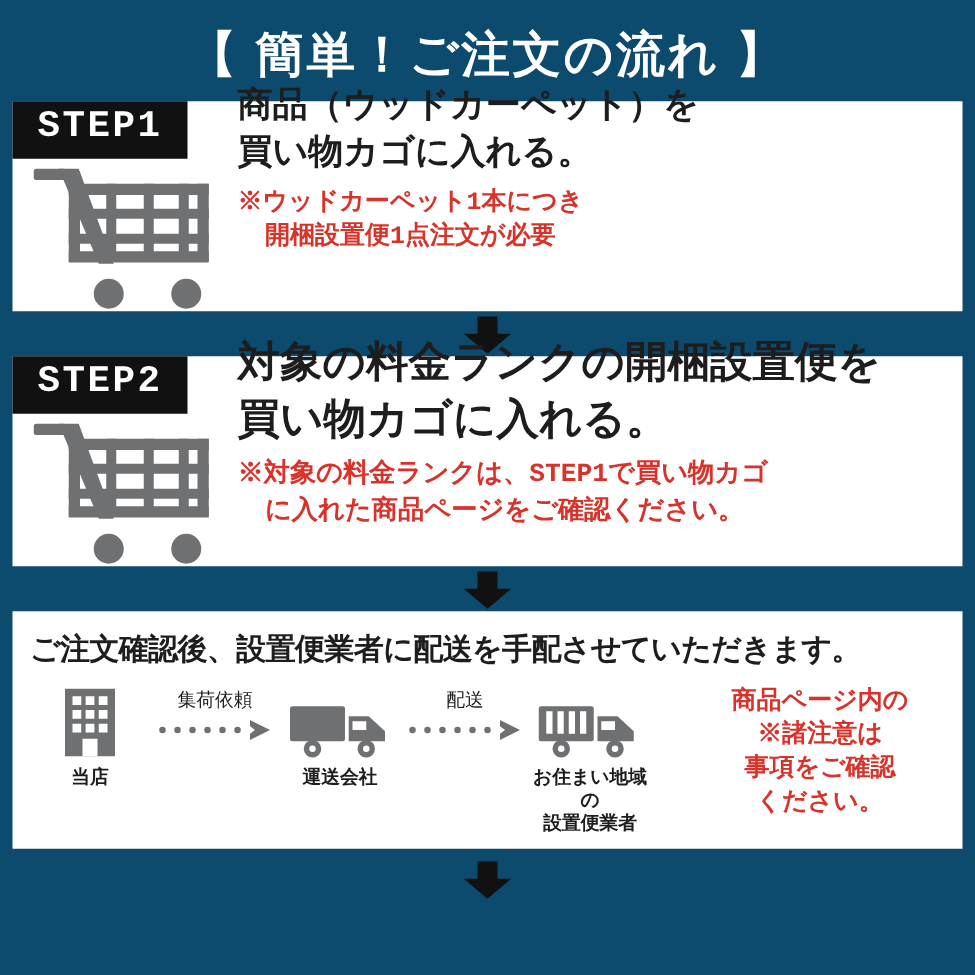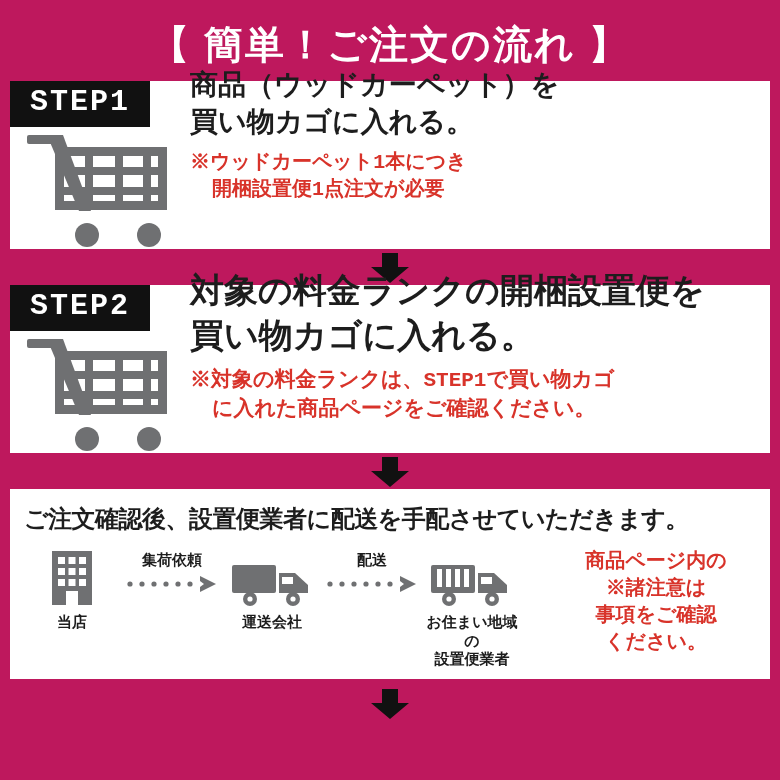--- a/index.html
+++ b/index.html
@@ -10,21 +10,21 @@
     width: 780px;
     height: 780px;
     background: #6ac4ae;
     font-family: "Liberation Sans", sans-serif;
     overflow: hidden;
   }
   .page {
     position: relative;
     width: 780px;
     height: 780px;
-    background: #be185d;
+    background: #0c4a6e;
     box-sizing: border-box;
   }
   
   .title {
     text-align: center;
     color: #ffffff;
     font-size: 39px;
     font-weight: bold;
     letter-spacing: 2px;
     padding-top: 22px;
@@ -149,21 +149,21 @@
     margin-top: 6px;
     line-height: 1.25;
   }
   .flow-conn {
     width: 104px;
     text-align: center;
     padding-top: 6px;
   }
   .flow-conn .conn-label {
     font-size: 15px;
-    font-weight: bold;
+    font-weight: normal;
     color: #1d1d1d;
     margin-bottom: 6px;
   }
   .flow-note {
     flex: 0 0 200px;
     color: #d8332a;
     font-size: 20px;
     font-weight: bold;
     line-height: 1.35;
     text-align: center;

